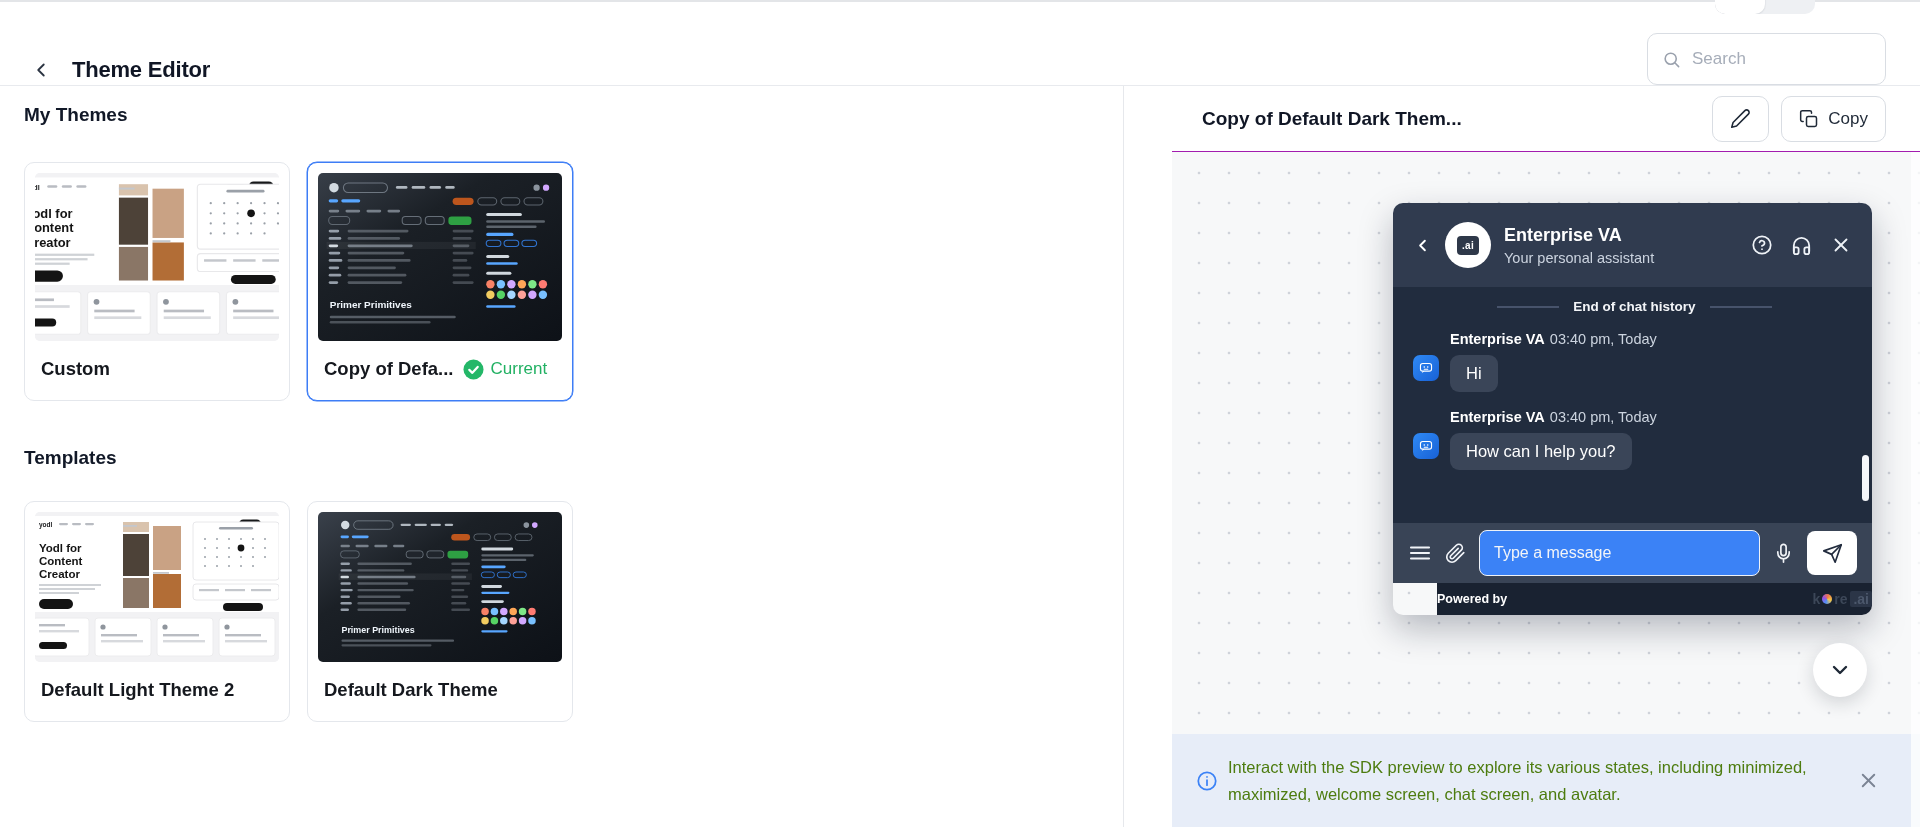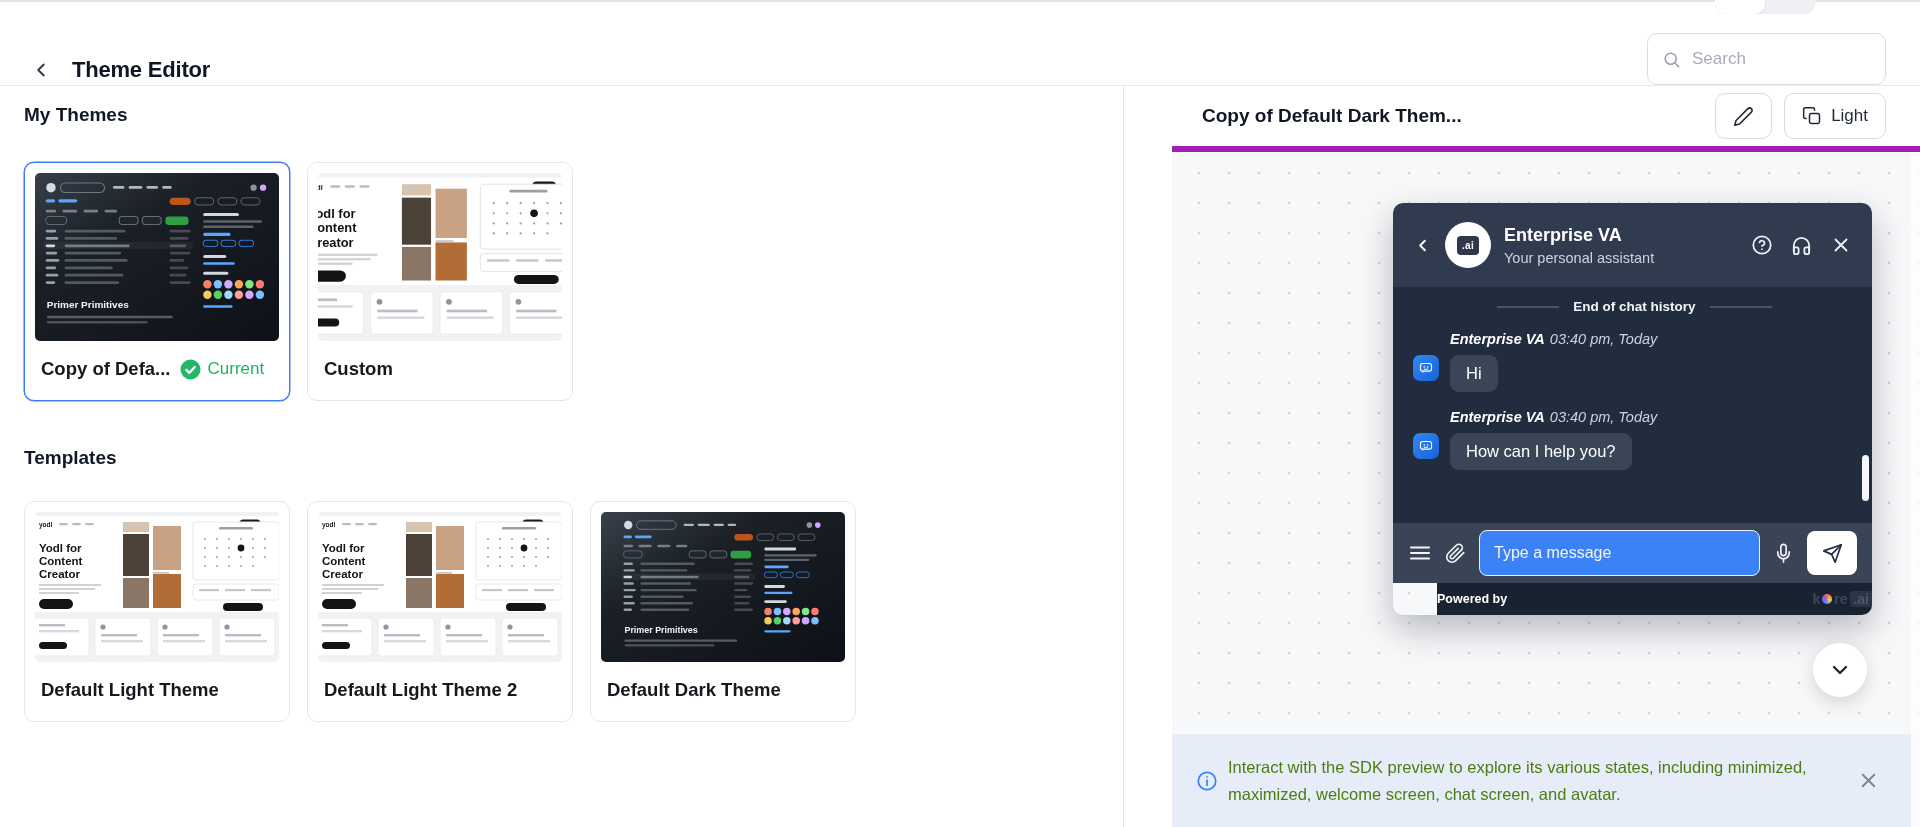--- a/index.html
+++ b/index.html
@@ -51,21 +51,21 @@
   .cards.templates .card-thumb { height:150px; }
   .card-thumb svg { width:100%; height:100%; }
   .card-label { display:flex; align-items:center; gap:9px; padding:17px 16px 20px; }
   .card-name { font-size:18.5px; font-weight:600; color:#15181e; white-space:nowrap; }
   .badge { display:flex; align-items:center; gap:7px; font-size:17px; color:#22b163; font-weight:500; }
   .templates-heading { margin-top:46px; }
 
   
   .right-panel { position:absolute; top:86px; left:1172px; right:0; bottom:0; background:#fff; }
   .panel-head {
-    height:66px; background:#fff; border-bottom:6px solid #a21caf;
+    height:66px; background:#fff; border-bottom:1px solid #a21caf;
     display:flex; align-items:center; justify-content:space-between; padding:0 34px 0 30px;
   }
   .panel-title { font-size:19px; font-weight:700; color:#101625; }
   .panel-actions { display:flex; gap:12px; }
   .icon-btn { width:57px; height:46px; border:1px solid #d9dde3; border-radius:10px; background:#fff; color:#1f2937; display:flex; align-items:center; justify-content:center; }
   .copy-btn { height:46px; border:1px solid #d9dde3; border-radius:10px; background:#fff; color:#1f2937; padding:0 17px; display:flex; align-items:center; gap:9px; font-size:17px; }
 
   .preview {
     position:absolute; top:66px; left:0; right:0; bottom:0; overflow:hidden;
     background-color:#f7f8f9;
@@ -88,21 +88,21 @@
   .chat-title { font-size:18px; font-weight:700; }
   .chat-sub { font-size:14.5px; color:#ccd4e0; }
   .chat-head-icons { margin-left:auto; display:flex; align-items:center; gap:17px; }
   .chat-head-icons button { background:none; border:none; color:#eef2f7; display:flex; }
 
   .chat-body { flex:1; background:#212c3e; color:#fff; position:relative; padding:12px 16px 0 20px; }
   .history-divider { display:flex; align-items:center; justify-content:center; gap:14px; }
   .history-divider .line { width:62px; height:2px; background:#47536b; }
   .divider-text { font-size:13.5px; font-weight:700; color:#f3f5f8; }
   .msg-group { margin-top:17px; }
-  .msg-meta { margin-left:37px; font-size:14.5px; color:#ccd4df;font-style:italic; }
+  .msg-meta { margin-left:37px; font-size:14.5px; color:#ccd4df; }
   .msg-meta b { color:#fff; font-weight:700; margin-right:5px; }
   .msg-row { display:flex; align-items:flex-start; gap:11px; margin-top:8px; }
   .bot-avatar { width:26px; height:26px; flex:0 0 26px; border-radius:7px; background:linear-gradient(135deg,#2f8af5,#1861d6); display:flex; align-items:center; justify-content:center; }
   .bubble { background:#3a4558; border-radius:9px; padding:9px 16px; font-size:16.5px; color:#fff; }
   .chat-scrollbar { position:absolute; right:3px; top:168px; width:7px; height:46px; border-radius:4px; background:#f5f7fa; }
 
   .chat-inputbar { height:60px; flex:0 0 60px; background:#394456; display:flex; align-items:center; gap:13px; padding:0 15px; color:#f1f4f8; }
   .ibar-btn { background:none; border:none; color:#f1f4f8; display:flex; }
   .chat-input { flex:1; min-width:0; height:46px; background:#3b82f6; border:1.6px solid #eef2f7; border-radius:8px; color:#fff; padding:0 14px; font-size:16px; outline:none; }
   .chat-input::placeholder { color:#f3f5f8; }
@@ -378,63 +378,53 @@
         </svg>
       <input type="text" placeholder="Search" style="">
     </div>
   </div>
 </header>
 
 <section class="left-panel">
   <h2 class="section-heading">My Themes</h2>
 
   <div class="cards">
+    <div class="card">
+      <div class="card-thumb">
+        <svg>
+            <use href="#thumb-light"></use>
+          </svg>
+      </div>
+      <div class="card-label">
+        <span class="card-name">Custom</span>
+      </div>
+    </div>
+
     <div class="card selected">
       <div class="card-thumb">
         <svg>
             <use href="#thumb-dark"></use>
           </svg>
       </div>
       <div class="card-label">
         <span class="card-name">Copy of Defa...</span>
         <span class="badge">
           <svg width="21" height="21" viewBox="0 0 22 22">
               <circle cx="11" cy="11" r="10.5" fill="#24b768"></circle>
               <polyline points="6.6,11.4 9.8,14.5 15.4,8.3" fill="none" stroke="#fff" stroke-width="2.3" stroke-linecap="round" stroke-linejoin="round"></polyline>
             </svg>
           <span>Current</span>
         </span>
       </div>
     </div>
-
-    <div class="card">
-      <div class="card-thumb">
-        <svg>
-            <use href="#thumb-light"></use>
-          </svg>
-      </div>
-      <div class="card-label">
-        <span class="card-name">Custom</span>
-      </div>
-    </div>
   </div>
 
   <h2 class="section-heading templates-heading">Templates</h2>
 
   <div class="cards templates">
-    <div class="card">
-      <div class="card-thumb">
-        <svg>
-            <use href="#thumb-light"></use>
-          </svg>
-      </div>
-      <div class="card-label">
-        <span class="card-name">Default Light Theme</span>
-      </div>
-    </div>
     <div class="card">
       <div class="card-thumb">
         <svg>
             <use href="#thumb-light"></use>
           </svg>
       </div>
       <div class="card-label">
         <span class="card-name">Default Light Theme 2</span>
       </div>
     </div>
@@ -458,21 +448,21 @@
       <button class="icon-btn">
         <svg width="21" height="21" viewBox="0 0 24 24" fill="none" stroke="currentColor" stroke-width="1.8" stroke-linecap="round" stroke-linejoin="round">
             <path d="M17 3a2.828 2.828 0 1 1 4 4L7.5 20.5 2 22l1.5-5.5L17 3z"></path>
           </svg>
       </button>
       <button class="copy-btn">
         <svg width="20" height="20" viewBox="0 0 24 24" fill="none" stroke="currentColor" stroke-width="1.8" stroke-linecap="round" stroke-linejoin="round">
             <rect x="9" y="9" width="12" height="12" rx="2"></rect>
             <path d="M5 15H4a2 2 0 0 1-2-2V4a2 2 0 0 1 2-2h9a2 2 0 0 1 2 2v1"></path>
           </svg>
-        <span>Light</span>
+        <span>Copy</span>
       </button>
     </div>
   </div>
 
   <div class="preview">
 
     <div class="chat">
       <div class="chat-head">
         <button class="chat-back">
           <svg width="19" height="19" viewBox="0 0 24 24" fill="none" stroke="currentColor" stroke-width="2.4" stroke-linecap="round" stroke-linejoin="round">

